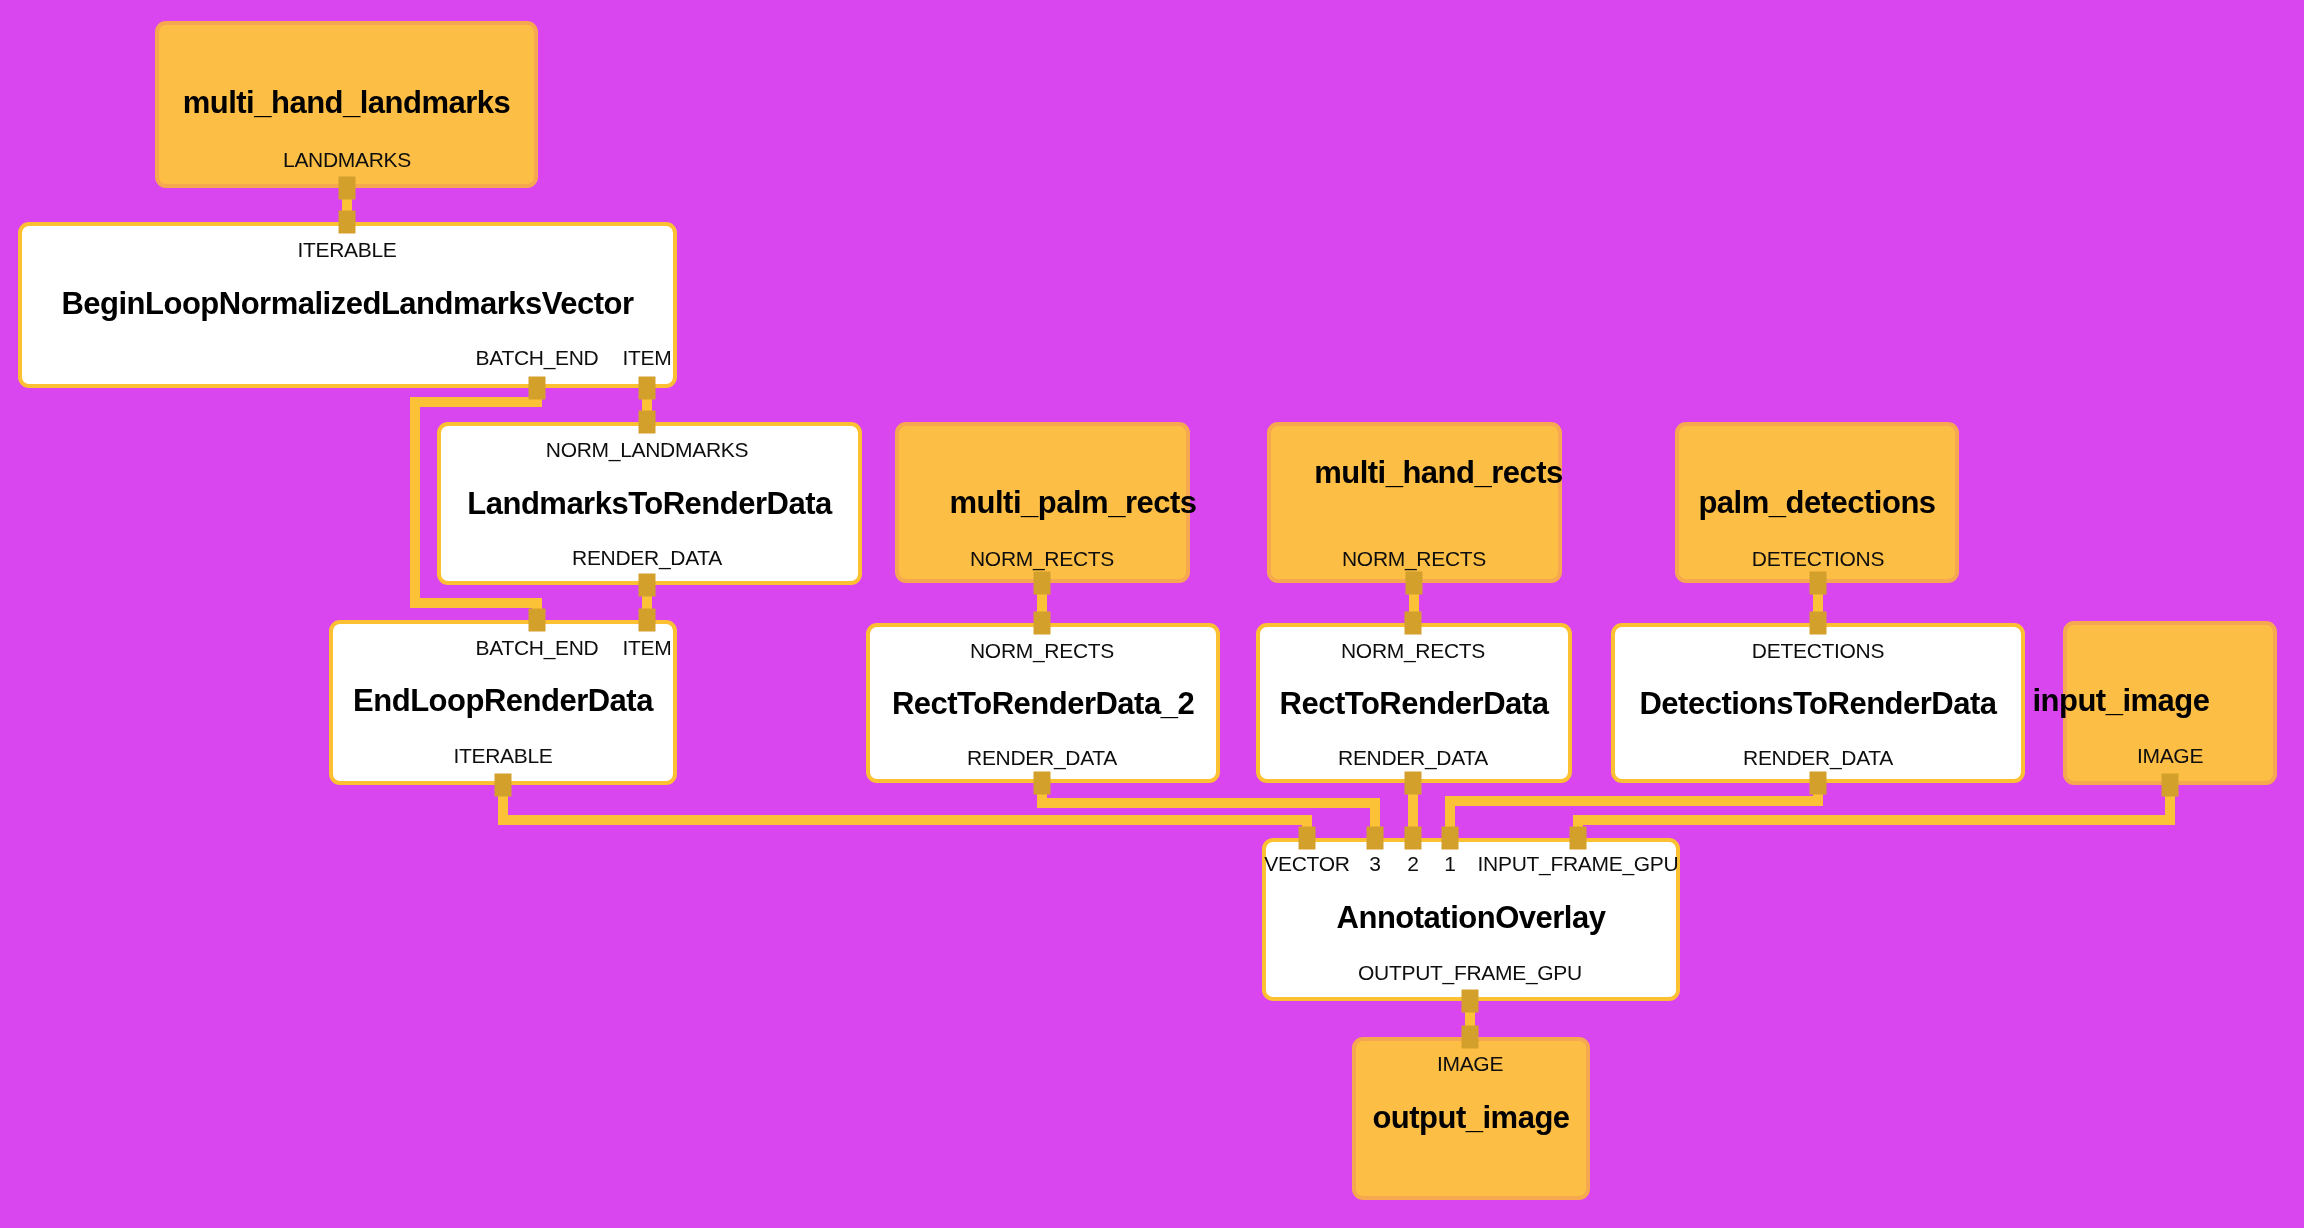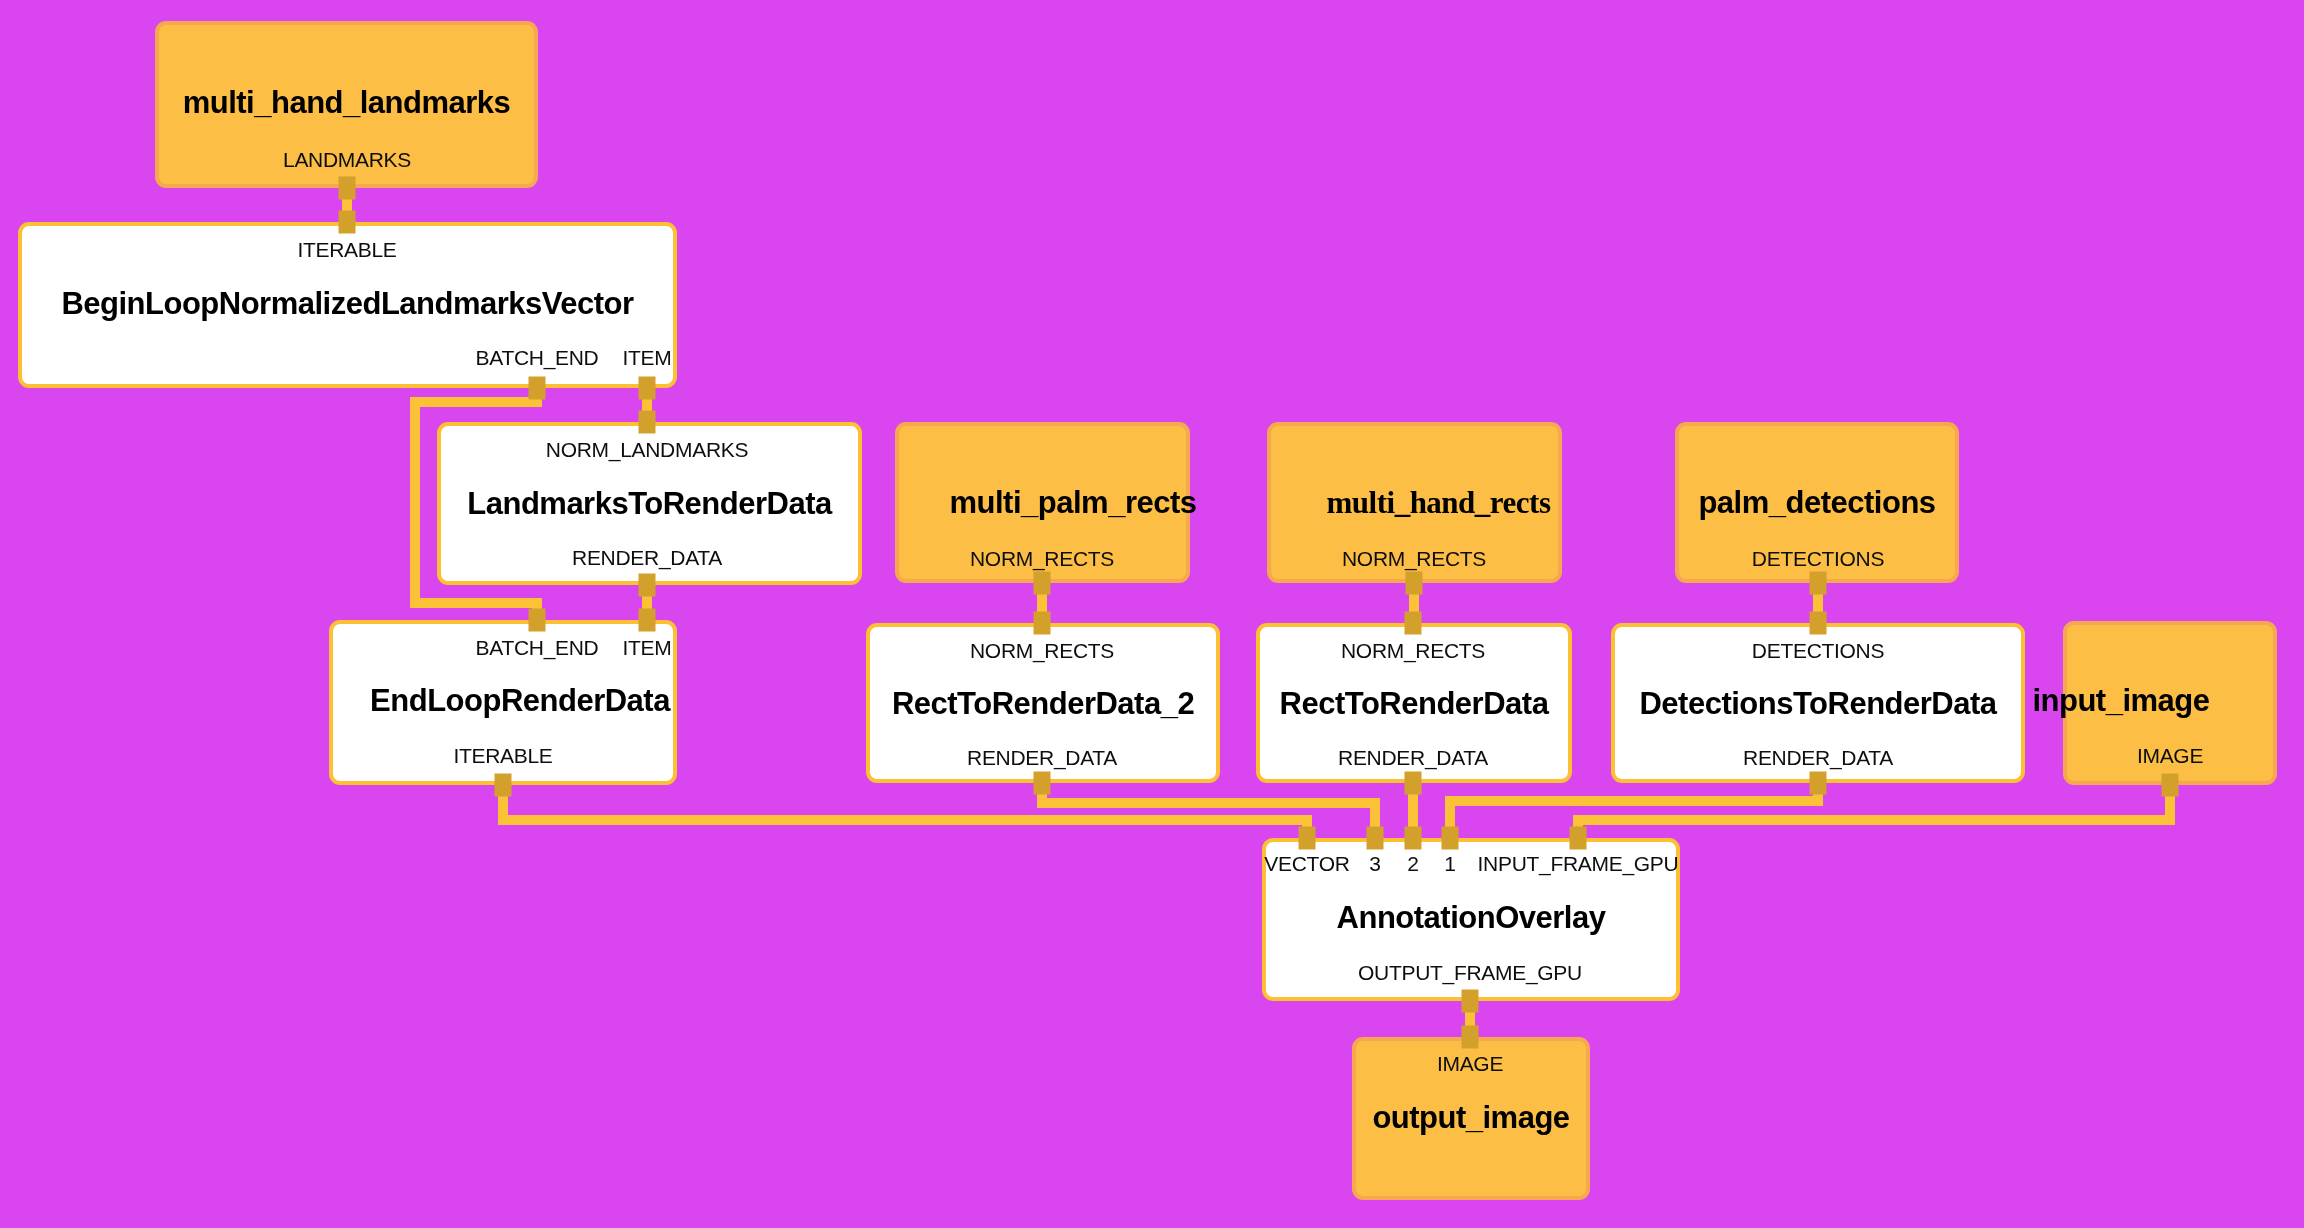--- a/index.html
+++ b/index.html
@@ -71,33 +71,33 @@
     <div class="port-square" style="left: 537px; top: 388px;"></div>
     <div class="port-label" style="left: 647px; top: 357px;">ITEM</div>
     <div class="port-square" style="left: 647px; top: 388px;"></div>
     <div class="node calc" style="left: 437px; top: 422px; width: 425px; height: 163px;"></div>
     <div class="node-title" style="left: 437px; top: 503px; width: 425px;">LandmarksToRenderData</div>
     <div class="port-label" style="left: 647px; top: 449px;">NORM_LANDMARKS</div>
     <div class="port-square" style="left: 647px; top: 422px;"></div>
     <div class="port-label" style="left: 647px; top: 557px;">RENDER_DATA</div>
     <div class="port-square" style="left: 647px; top: 585px;"></div>
     <div class="node calc" style="left: 329px; top: 620px; width: 348px; height: 165px;"></div>
-    <div class="node-title" style="left: 329px; top: 700px; width: 348px; padding-left: 17px;">EndLoopRenderData</div>
+    <div class="node-title" style="left: 329px; top: 700px; width: 348px;">EndLoopRenderData</div>
     <div class="port-label" style="left: 537px; top: 647px;">BATCH_END</div>
     <div class="port-square" style="left: 537px; top: 620px;"></div>
     <div class="port-label" style="left: 647px; top: 647px;">ITEM</div>
     <div class="port-square" style="left: 647px; top: 620px;"></div>
     <div class="port-label" style="left: 503px; top: 755px;">ITERABLE</div>
     <div class="port-square" style="left: 503px; top: 785px;"></div>
     <div class="node stream" style="left: 895px; top: 422px; width: 295px; height: 161px;"></div>
     <div class="node-title" style="left: 895px; top: 502px; width: 356px;">multi_palm_rects</div>
     <div class="port-label" style="left: 1042px; top: 558px;">NORM_RECTS</div>
     <div class="port-square" style="left: 1042px; top: 583px;"></div>
     <div class="node stream" style="left: 1267px; top: 422px; width: 295px; height: 161px;"></div>
-    <div class="node-title" style="left: 1267px; top: 502px; width: 343px; font-family: Liberation Serif, serif;">multi_hand_rects</div>
+    <div class="node-title" style="left: 1267px; top: 472px; width: 343px;">multi_hand_rects</div>
     <div class="port-label" style="left: 1414px; top: 558px;">NORM_RECTS</div>
     <div class="port-square" style="left: 1414px; top: 583px;"></div>
     <div class="node stream" style="left: 1675px; top: 422px; width: 284px; height: 161px;"></div>
     <div class="node-title" style="left: 1675px; top: 502px; width: 284px;">palm_detections</div>
     <div class="port-label" style="left: 1818px; top: 558px;">DETECTIONS</div>
     <div class="port-square" style="left: 1818px; top: 583px;"></div>
     <div class="node calc" style="left: 866px; top: 623px; width: 354px; height: 160px;"></div>
     <div class="node-title" style="left: 866px; top: 703px; width: 354px;">RectToRenderData_2</div>
     <div class="port-label" style="left: 1042px; top: 650px;">NORM_RECTS</div>
     <div class="port-square" style="left: 1042px; top: 623px;"></div>

